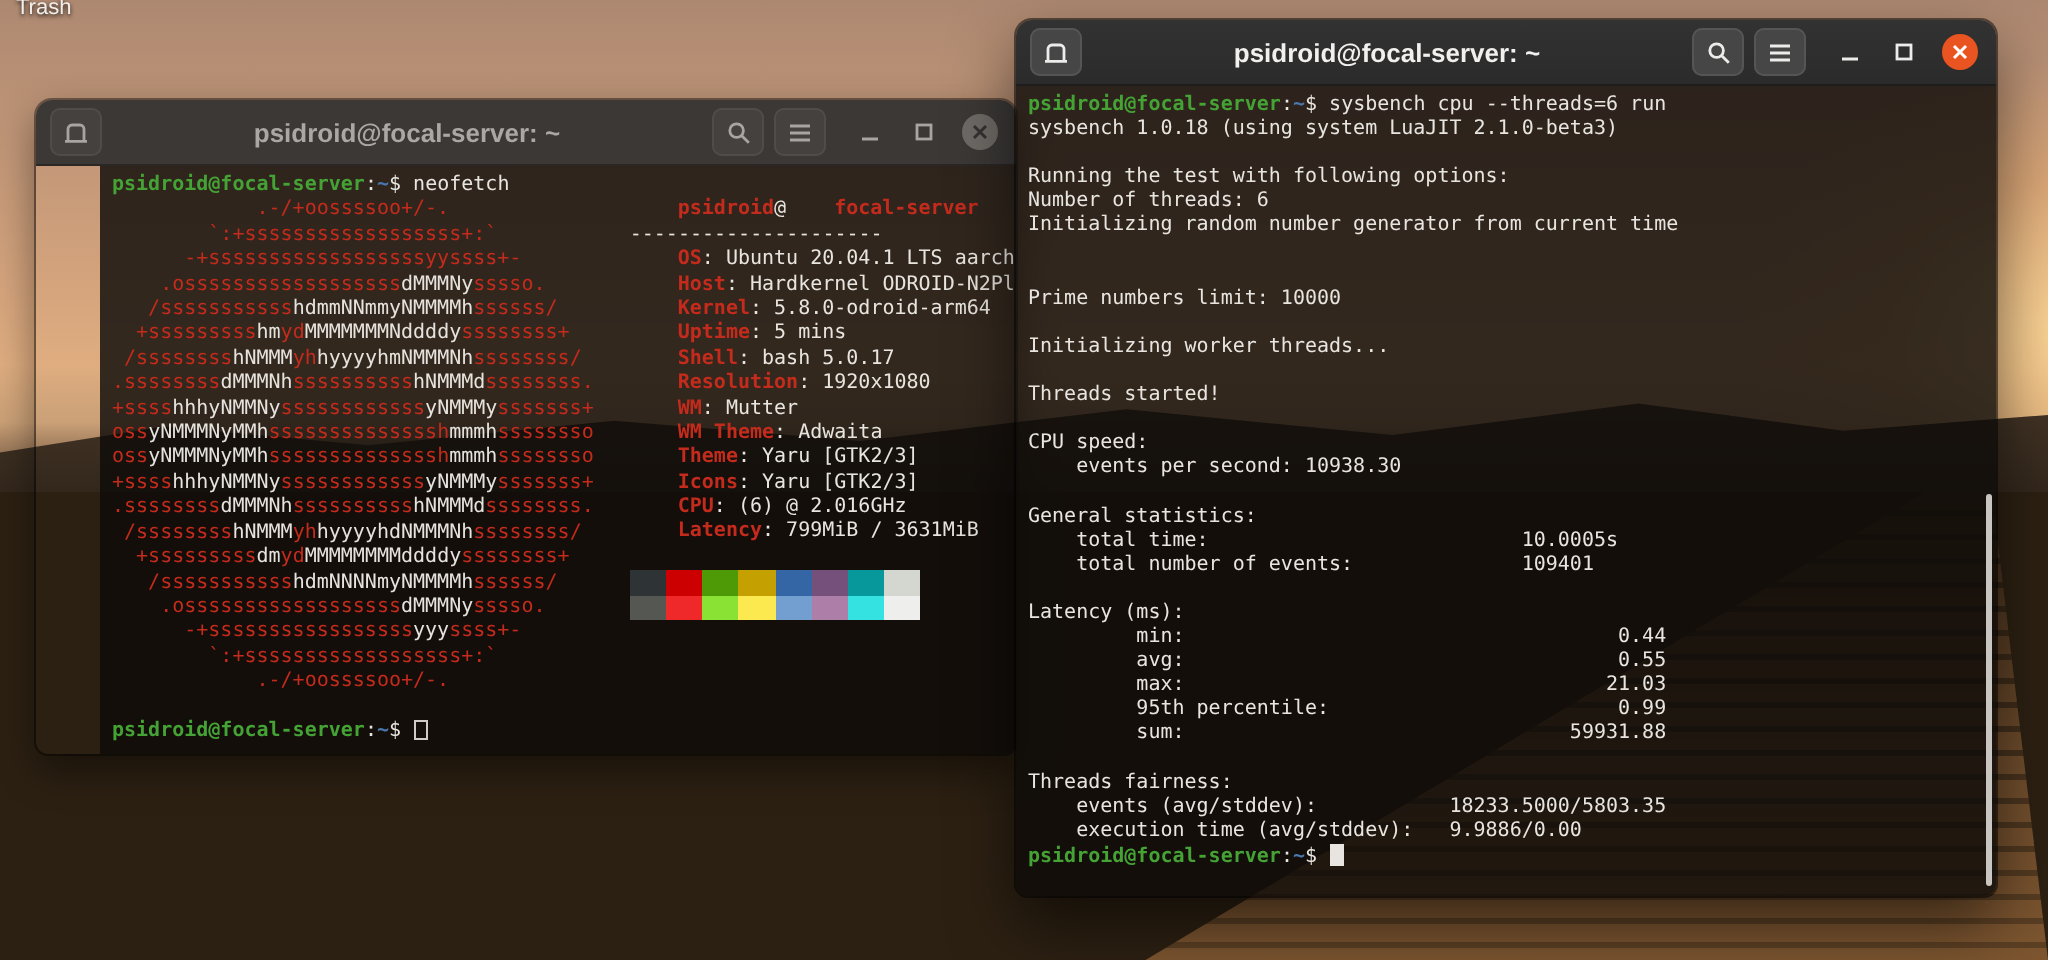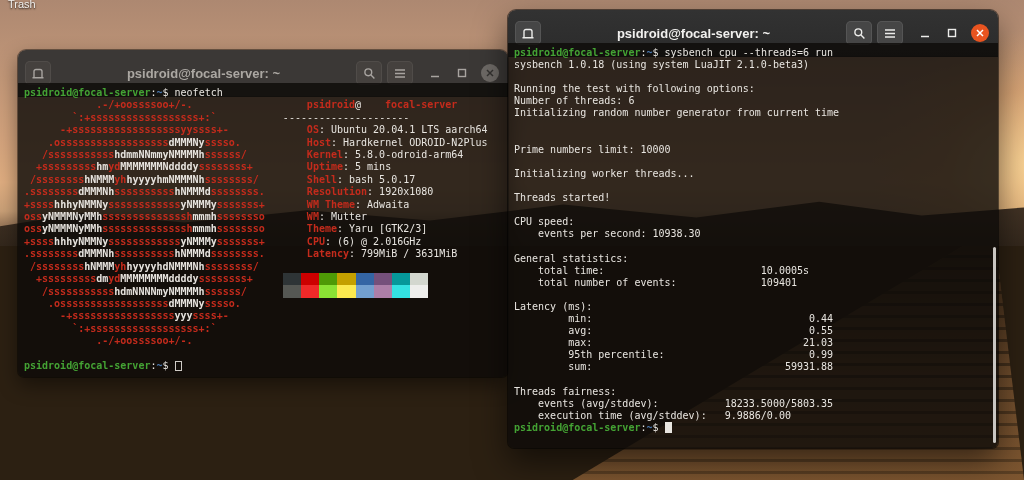--- a/index.html
+++ b/index.html
@@ -38,21 +38,21 @@
   .trash-label{position:absolute;left:8px;top:-2px;font-size:11px;color:#f1efec;
     text-shadow:0 1px 2px rgba(0,0,0,.9);}
 
   
   .window{position:absolute;border-radius:8px 8px 6px 6px;overflow:hidden;}
   #left-window{left:18px;top:50px;width:490px;height:327px;z-index:1;
     box-shadow:0 0 0 1px rgba(0,0,0,.4),0 8px 20px rgba(0,0,0,.45);}
   #right-window{left:508px;top:10px;width:490px;height:438px;z-index:2;
     box-shadow:0 0 0 1px rgba(0,0,0,.5),0 14px 32px rgba(0,0,0,.55);}
 
-  .titlebar{height:47px;display:flex;align-items:center;padding:0 7px;gap:6px;
+  .titlebar{height:33px;display:flex;align-items:center;padding:0 7px;gap:6px;
     font-size:13px;font-weight:bold;}
   .focused .titlebar{background:linear-gradient(#323232,#2b2b2b);color:#f1f0ee;border-bottom:1px solid #1d1d1d;}
   .unfocused .titlebar{background:#3b3836;color:#aba7a2;border-bottom:1px solid #2a2725;}
 
   .tb-btn{width:26px;height:24px;border-radius:5px;display:flex;align-items:center;justify-content:center;flex:0 0 auto;cursor:pointer;}
   .focused .tb-btn{background:#464646;box-shadow:inset 0 0 0 1px #555;}
   .unfocused .tb-btn{background:#45413e;box-shadow:inset 0 0 0 1px #504c49;}
   .tb-title{flex:1;text-align:center;white-space:nowrap;overflow:hidden;}
   .tb-group{display:flex;align-items:center;gap:5px;}
   .tb-controls{display:flex;align-items:center;gap:11px;margin-left:8px;margin-right:2px;}
@@ -62,30 +62,30 @@
   .unfocused .tb-close{background:#6e6a66;}
   .icon-stroke{stroke:#ececea;}
   .unfocused .icon-stroke{stroke:#a8a4a0;}
   .close-stroke{stroke:#fff;}
   .unfocused .close-stroke{stroke:#343230;}
 
   
   .screen{position:absolute;top:33px;left:0;right:0;bottom:0;
     background:rgba(14,11,8,.82);padding:4px 6px;
     font-family:"DejaVu Sans Mono",monospace;font-size:10px;color:var(--fg);cursor:text;}
-  #left-window .screen{line-height:12.4px;}
+  #left-window .screen{line-height:12.4px;margin-left:32px;}
   #right-window .screen{line-height:12.1px;}
   pre{margin:0;font:inherit;line-height:inherit;}
   .line{white-space:pre;}
   .p-user{color:var(--green);font-weight:bold;}
   .p-path{color:var(--blue);font-weight:bold;}
   .p-white{color:var(--fg);}
 
   .neofetch-row{display:flex;}
-  #ascii-art{font-weight:bold;}
+  #ascii-art{font-weight:normal;}
   .art-r{color:var(--red);}
   .art-w{color:#e6e2dd;}
   .nf-info{margin-left:18px;}
   .nf-info .line,.info-row{height:12.4px;white-space:pre;}
   .info-label{color:var(--red);font-weight:bold;padding-left:24px;}
   .nf-white{color:var(--fg);}
   .pal-blank{height:12.4px;}
   .pal-row{display:flex;height:12.4px;}
   .pal-row span{width:18.2px;height:12.4px;display:inline-block;}
 
@@ -157,23 +157,24 @@
       <div class="nf-info">
         <div class="line"><span class="info-label">psidroid</span><span class="nf-white">@</span><span class="info-label">focal-server</span></div>
         <div class="line nf-white">---------------------</div>
         <div id="info-rows">
             <div class="info-row"><span class="info-label">OS</span><span class="nf-white">: Ubuntu 20.04.1 LTS aarch64</span></div>
             <div class="info-row"><span class="info-label">Host</span><span class="nf-white">: Hardkernel ODROID-N2Plus</span></div>
             <div class="info-row"><span class="info-label">Kernel</span><span class="nf-white">: 5.8.0-odroid-arm64</span></div>
             <div class="info-row"><span class="info-label">Uptime</span><span class="nf-white">: 5 mins</span></div>
             <div class="info-row"><span class="info-label">Shell</span><span class="nf-white">: bash 5.0.17</span></div>
             <div class="info-row"><span class="info-label">Resolution</span><span class="nf-white">: 1920x1080</span></div>
+            <div class="info-row"><span class="info-label">WM</span><span class="nf-white">: Mutter</span></div>
             <div class="info-row"><span class="info-label">WM Theme</span><span class="nf-white">: Adwaita</span></div>
-            <div class="info-row"><span class="info-label">WM</span><span class="nf-white">: Mutter</span></div>
             <div class="info-row"><span class="info-label">Theme</span><span class="nf-white">: Yaru [GTK2/3]</span></div>
+            <div class="info-row"><span class="info-label">Icons</span><span class="nf-white">: Yaru [GTK2/3]</span></div>
             <div class="info-row"><span class="info-label">CPU</span><span class="nf-white">: (6) @ 2.016GHz</span></div>
             <div class="info-row"><span class="info-label">Latency</span><span class="nf-white">: 799MiB / 3631MiB</span></div>
           </div>
         <div class="pal-blank"></div>
         <div class="pal-row" id="pal-top">
             <span style="background: rgb(46, 52, 54);"></span>
             <span style="background: rgb(204, 0, 0);"></span>
             <span style="background: rgb(78, 154, 6);"></span>
             <span style="background: rgb(196, 160, 0);"></span>
             <span style="background: rgb(52, 101, 164);"></span>

